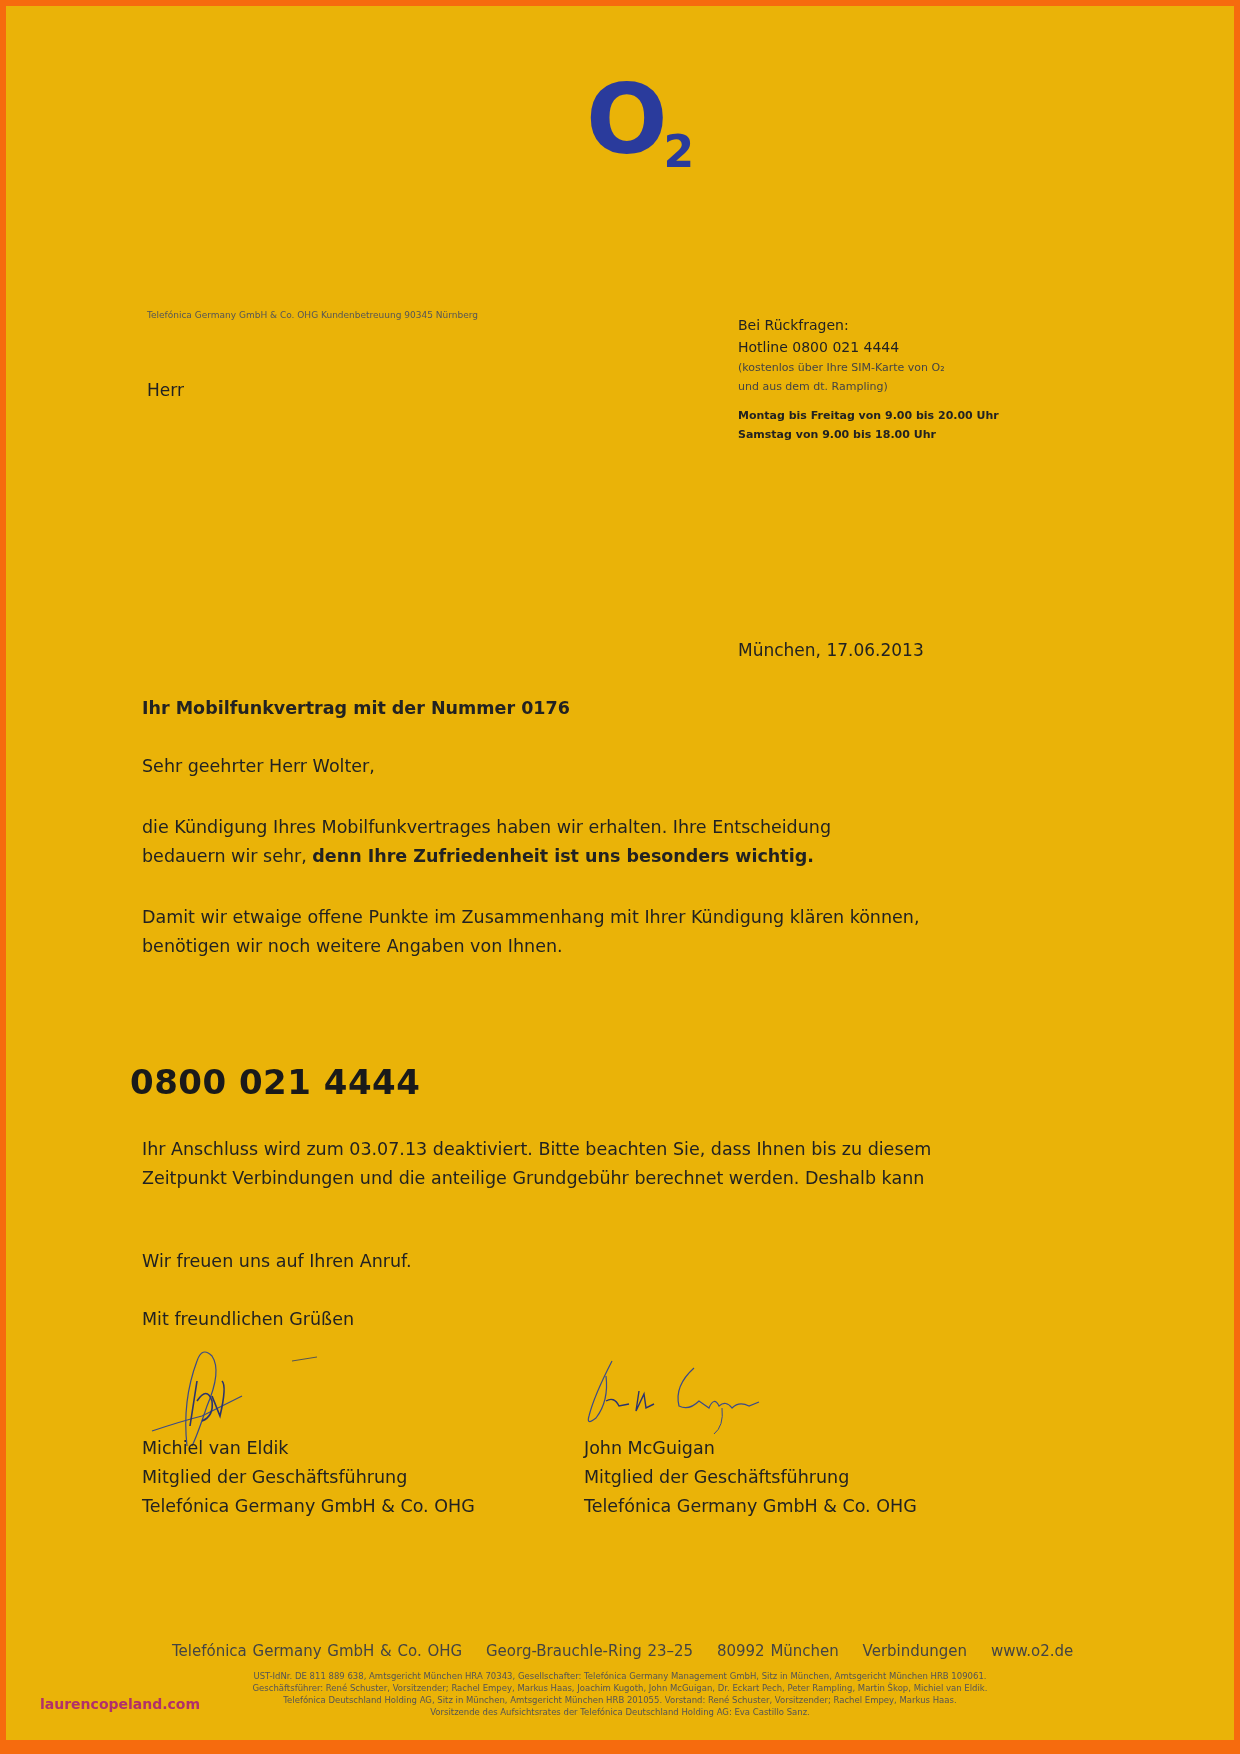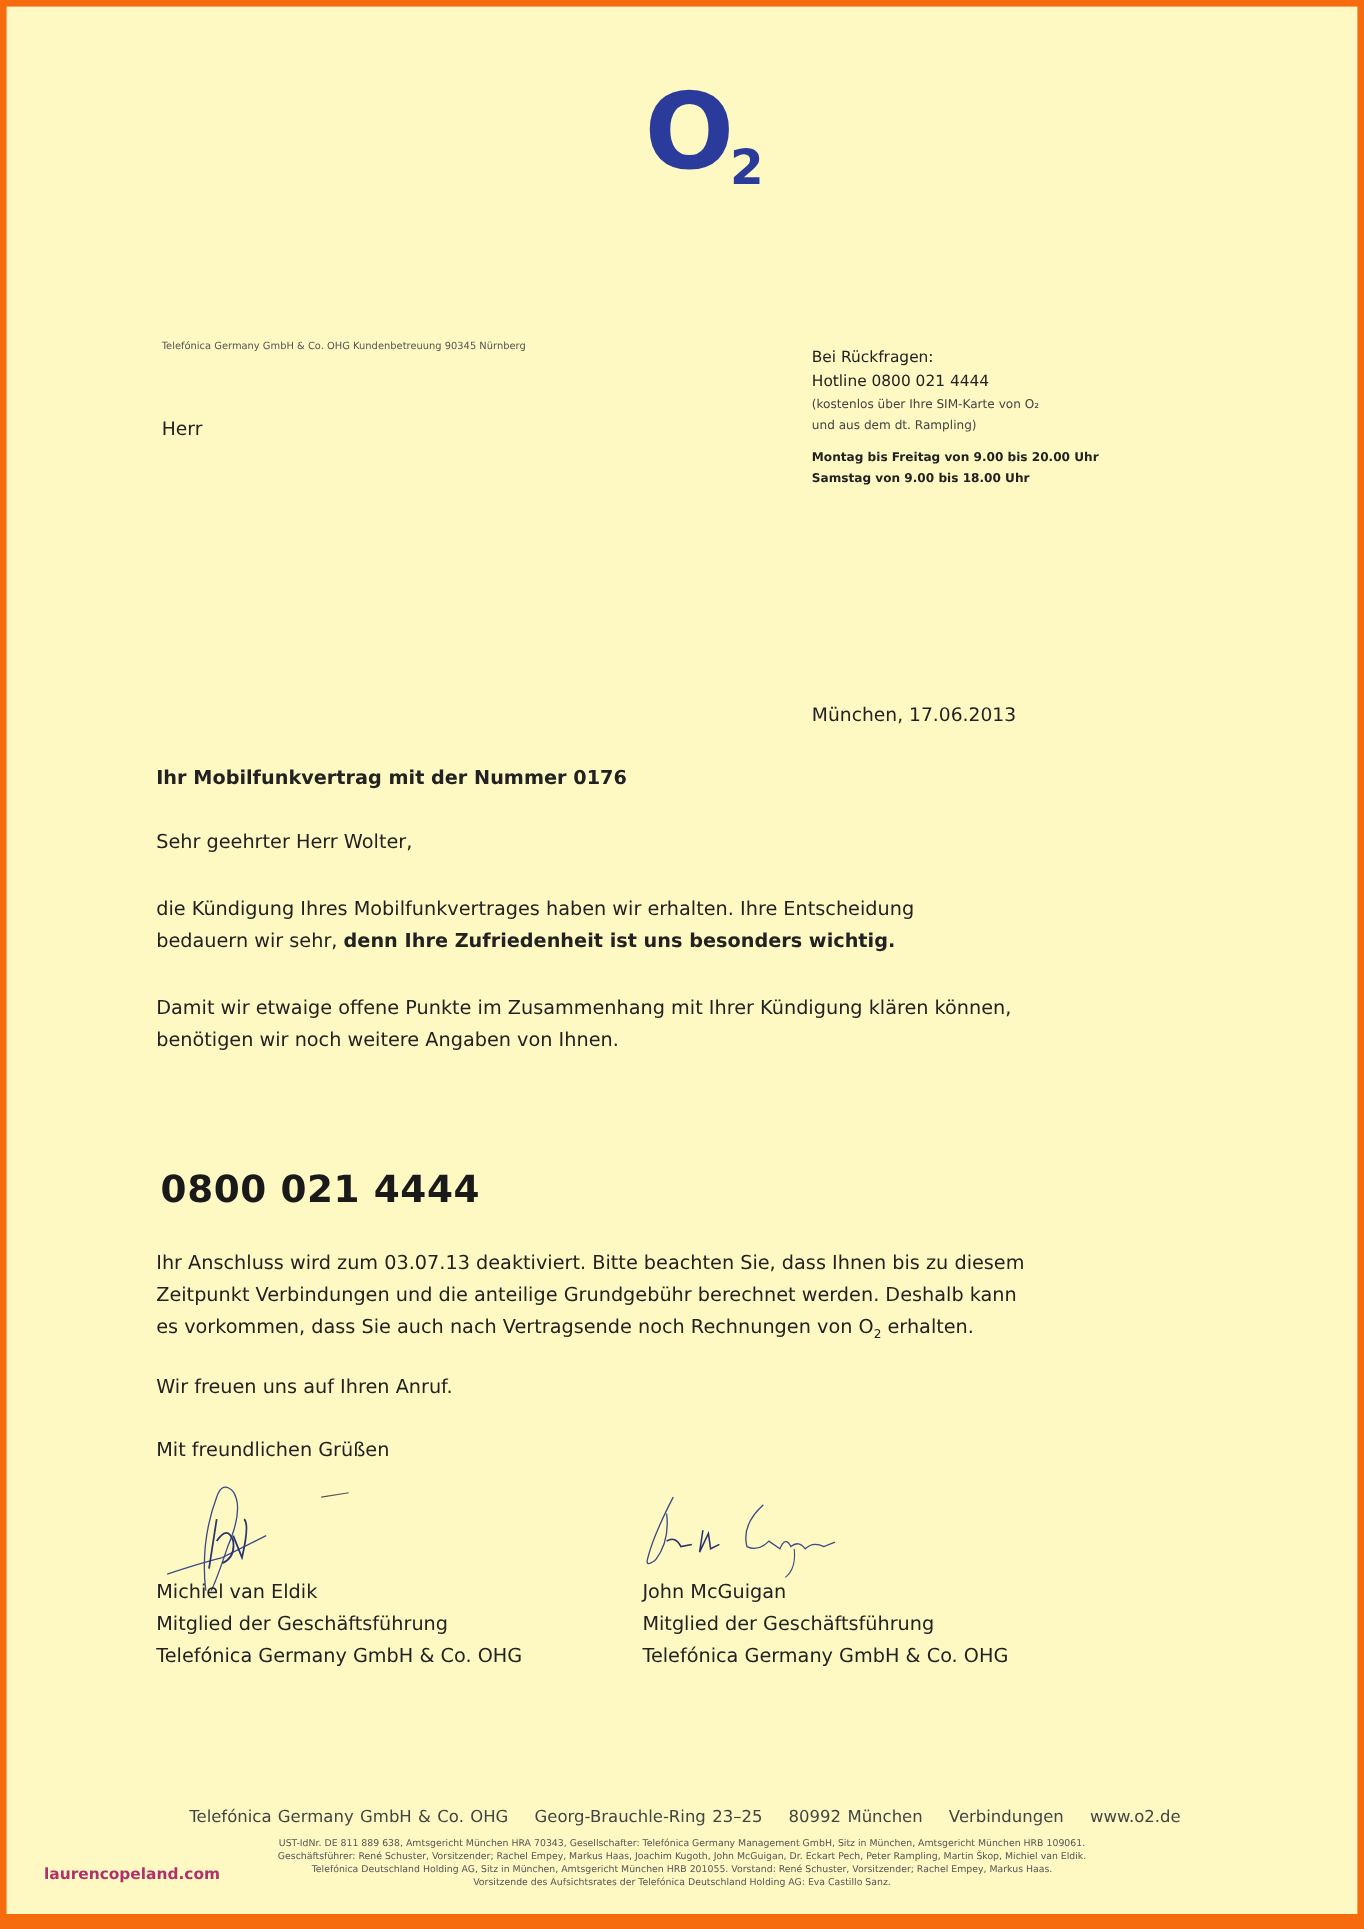--- a/index.html
+++ b/index.html
@@ -1,35 +1,35 @@
 <!DOCTYPE html>
 <html><head>
 <meta charset="utf-8">
 <style>
   html, body { margin:0; padding:0; }
   body { width:1240px; height:1754px; position:relative; background:#f66b0e; overflow:hidden; font-family:"DejaVu Sans", sans-serif; color:#1e1e1e; }
-  .page { position:absolute; left:6px; top:6px; width:1228px; height:1734px; background:#fef9c3; }
+  .page { position:absolute; left:6px; top:6px; width:1228px; height:1734px; background:#eab308; }
   .abs { position:absolute; white-space:nowrap; }
   .logo { left:580px; top:58px; color:#2a3b9c; font-family:"DejaVu Sans", sans-serif; }
   .logo .o { font-size:96px; font-weight:bold; letter-spacing:-2px; }
   .logo .two { font-size:44px; font-weight:bold; position:relative; top:14px; margin-left:-2px; }
   .sender { left:141px; top:304px; font-size:9px; color:#555; }
   .contact { left:732px; top:308px; font-size:14px; line-height:22px; color:#222; }
   .contact .small { font-size:11px; line-height:19px; color:#444; }
   .contact .hours { font-size:11px; line-height:19px; font-weight:bold; margin-top:10px; color:#222; }
   .herr { left:141px; top:374px; font-size:17px; color:#222; }
   .date { left:732px; top:634px; font-size:17px; color:#222; }
   .body-text { left:136px; font-size:17.5px; color:#222; }
   .subject { top:692px; font-weight:bold; }
   .salutation { top:750px; }
   .p { line-height:29px; }
   .p1 { top:807px; }
   .p2 { top:897px; }
   .p3 { top:984px; }
-  .bigphone { left:140px; top:1056px; font-size:34px; font-weight:bold; color:#1a1a1a; letter-spacing:0.5px; }
+  .bigphone { left:124px; top:1056px; font-size:34px; font-weight:bold; color:#1a1a1a; letter-spacing:0.5px; }
   .p4 { top:1129px; }
   .closing { top:1245px; }
   .greeting { top:1303px; }
   sub { font-size:11px; }
   .sig-img { position:absolute; }
   .signer { font-size:17.5px; line-height:29px; color:#222; }
   .signer1 { left:136px; top:1428px; }
   .signer2 { left:578px; top:1428px; }
   .footer-main { left:166px; top:1636px; font-size:15px; color:#444; word-spacing:1px; }
   .footer-main span { margin-right:18px; }
@@ -75,21 +75,20 @@
     <div>Damit wir etwaige offene Punkte im Zusammenhang mit Ihrer Kündigung klären können,</div>
     <div>benötigen wir noch weitere Angaben von Ihnen.</div>
   </div>
 
 
   <div class="abs bigphone">0800 021 4444</div>
 
   <div class="abs body-text p p4">
     <div>Ihr Anschluss wird zum 03.07.13 deaktiviert. Bitte beachten Sie, dass Ihnen bis zu diesem</div>
     <div>Zeitpunkt Verbindungen und die anteilige Grundgebühr berechnet werden. Deshalb kann</div>
-    <div><span>es vorkommen, dass Sie auch nach Vertragsende noch Rechnungen von O</span><sub>2</sub><span> erhalten.</span></div>
   </div>
 
   <div class="abs body-text closing">Wir freuen uns auf Ihren Anruf.</div>
   <div class="abs body-text greeting">Mit freundlichen Grüßen</div>
 
   <svg class="sig-img" style="left:136px;top:1335px;" width="190" height="110">
     <path d="M10 90 Q40 80 60 75 L100 55" stroke="#3a4a8a" stroke-width="1.2" fill="none"></path>
     <path d="M45 105 Q40 60 55 20 Q60 5 70 15 Q80 30 65 65 Q55 95 50 105" stroke="#3a4a8a" stroke-width="1.2" fill="none"></path>
     <path d="M55 40 L48 85 M55 60 Q65 45 70 60 Q72 75 60 80 M70 55 L78 75 Q85 45 80 40" stroke="#2a3370" stroke-width="1.6" fill="none"></path>
     <path d="M150 20 L175 16" stroke="#555" stroke-width="1" fill="none"></path>

